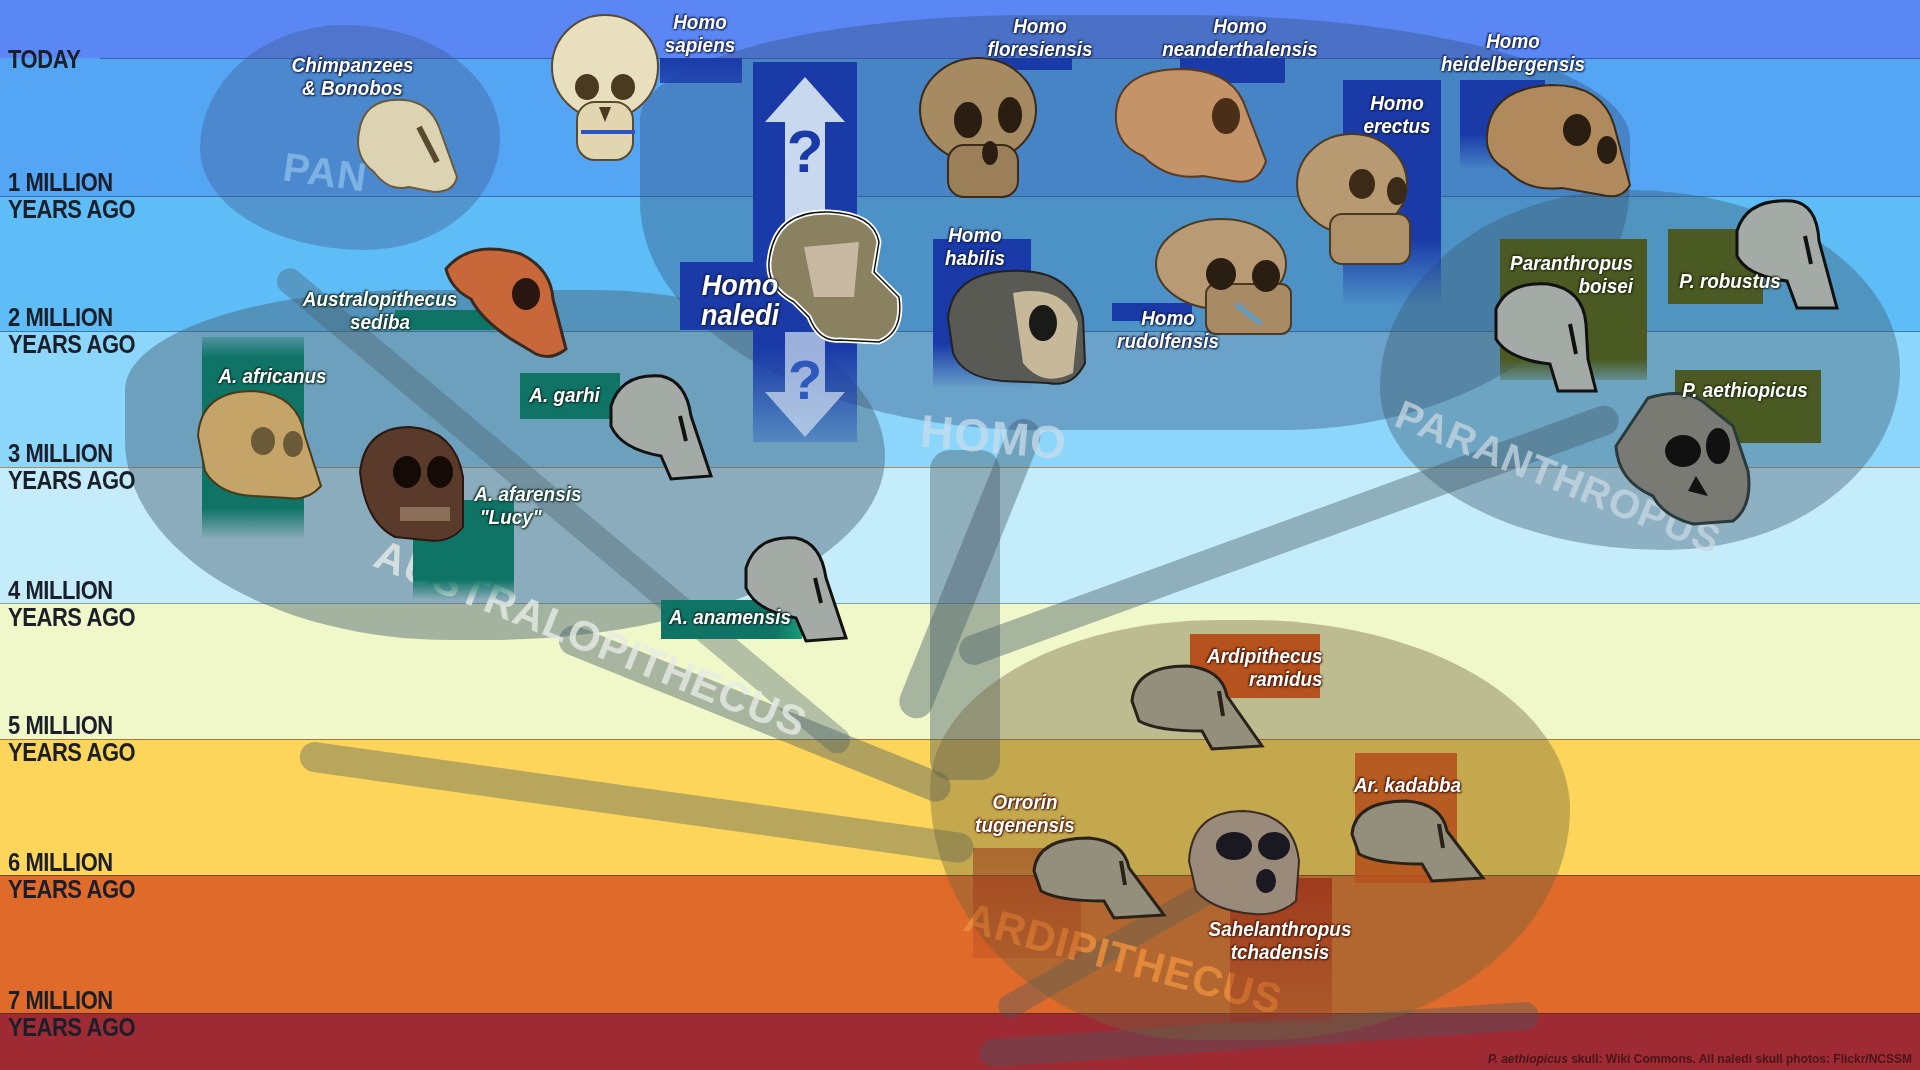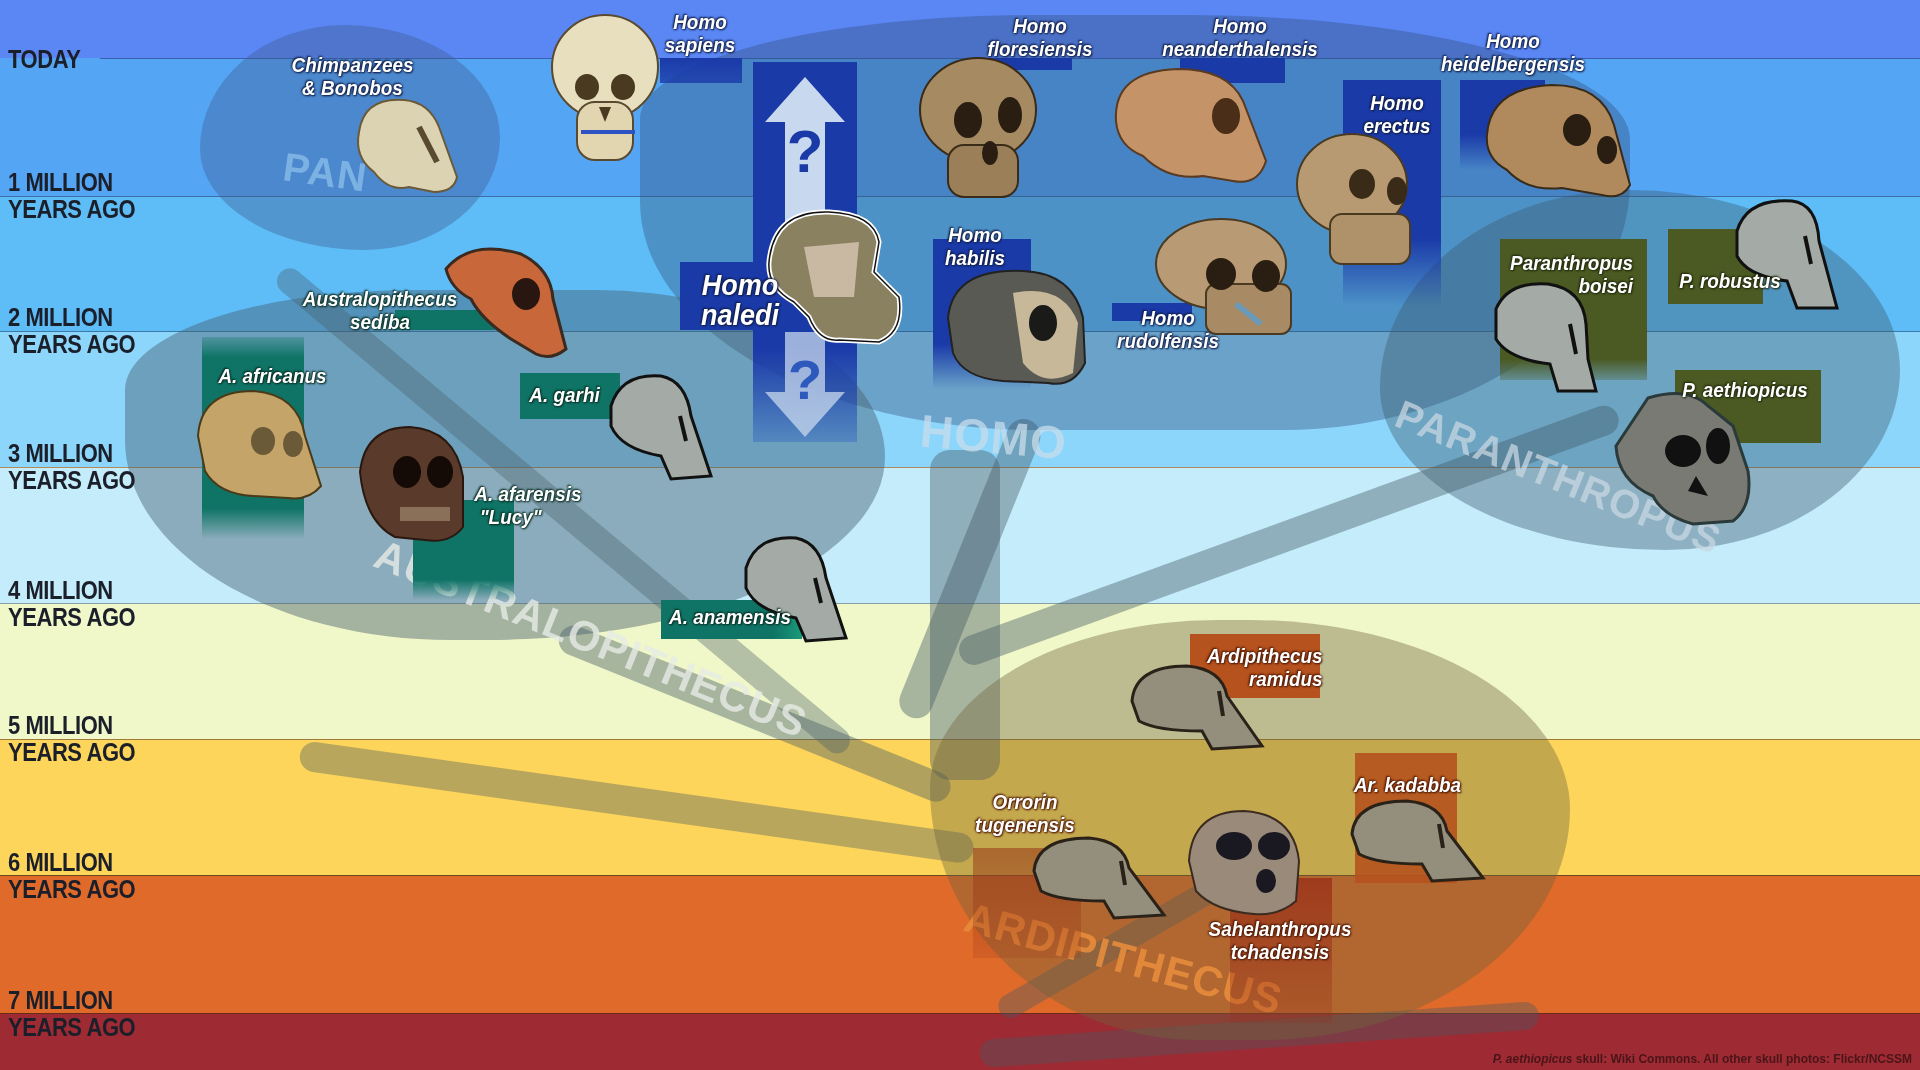--- a/index.html
+++ b/index.html
@@ -355,13 +355,13 @@
   </div>
 <div class="sp-label brown" style="left:960px;top:790px;width:130px;">
     <div>Orrorin</div>
     <div>tugenensis</div>
   </div>
 <div class="sp-label brown" style="left:1200px;top:917px;width:160px;">
     <div>Sahelanthropus</div>
     <div>tchadensis</div>
   </div>
 
-<div class="credit"><i>P. aethiopicus</i><span> skull: Wiki Commons. All other skull photos: Flickr/NCSSM</span></div>
+<div class="credit"><i>P. aethiopicus</i><span> skull: Wiki Commons. All naledi skull photos: Flickr/NCSSM</span></div>
 
 </body></html>

